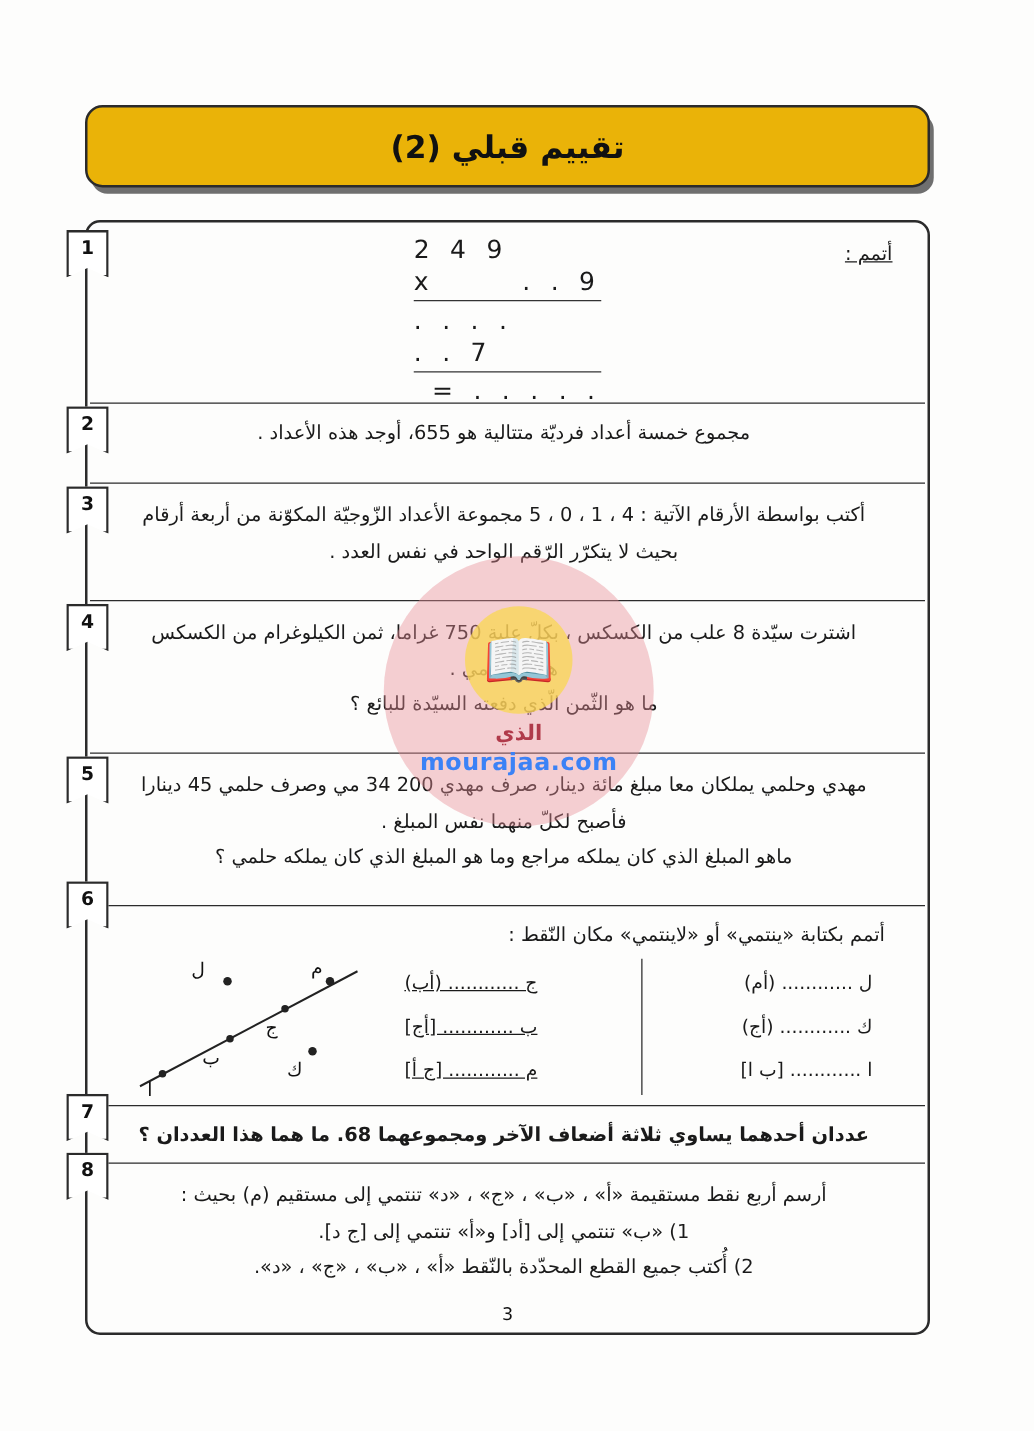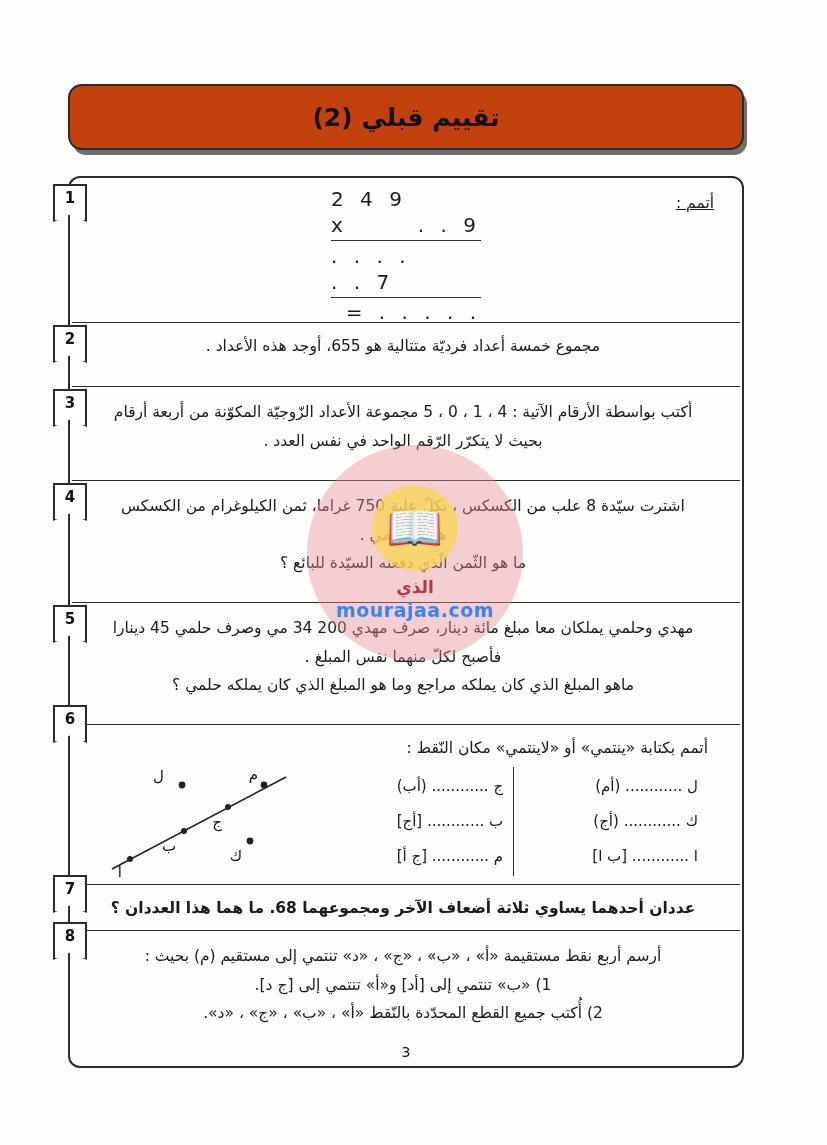--- a/index.html
+++ b/index.html
@@ -24,21 +24,21 @@
 
   
   .title-banner {
     position: absolute;
     left: 68px;
     top: 84px;
     width: 672px;
     height: 62px;
     border: 2px solid #2b2b2b;
     border-radius: 14px 14px 14px 14px;
-    background: #c2410c;
+    background: #eab308;
     box-shadow: 4px 6px 0 -1px #6f6f6f;
     display: flex;
     align-items: center;
     justify-content: center;
   }
   .title-text {
     font-size: 25px;
     font-weight: bold;
     letter-spacing: 0.5px;
     color: #111;
@@ -149,21 +149,21 @@
     direction: rtl;
     align-items: stretch;
     margin-top: 4px;
   }
   .ex6-col {
     padding: 2px 10px;
     font-size: 15px;
     line-height: 2.35;
   }
   .ex6-col.c1 { width: 184px; text-align: right; }
-  .ex6-col.c2 { width: 190px; text-align: right; border-right: 1.5px solid #2b2b2b; }
+  .ex6-col.c2 { width: 190px; text-align: left; border-right: 1.5px solid #2b2b2b; text-decoration: underline; }
   .ex6-fig {
     width: 228px;
     position: relative;
   }
   .fig-svg { position: absolute; left: 0; top: -2px; }
 
   
   .page-num {
     position: absolute;
     left: 0;

